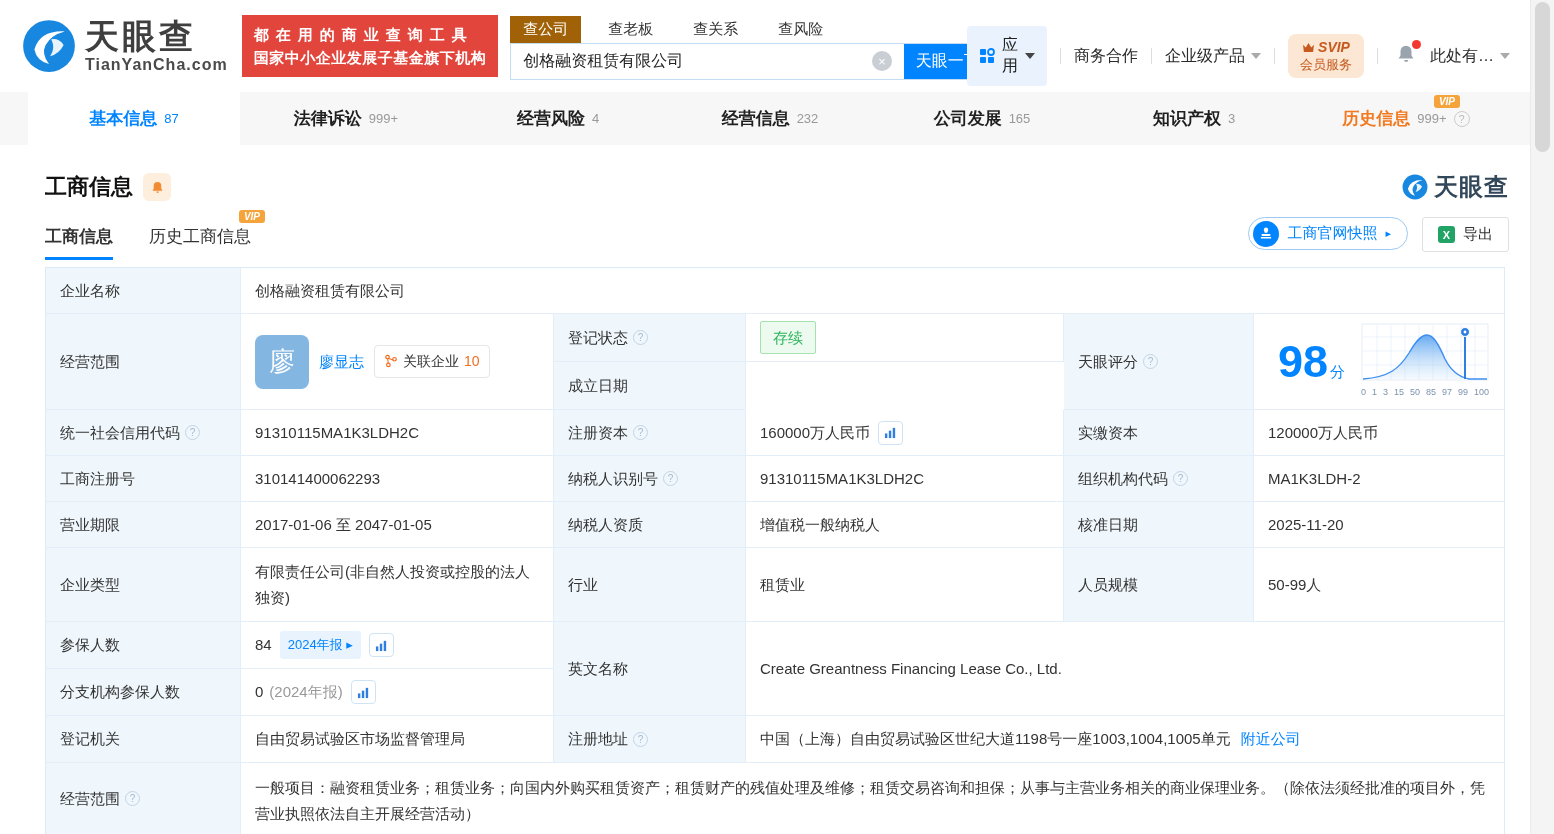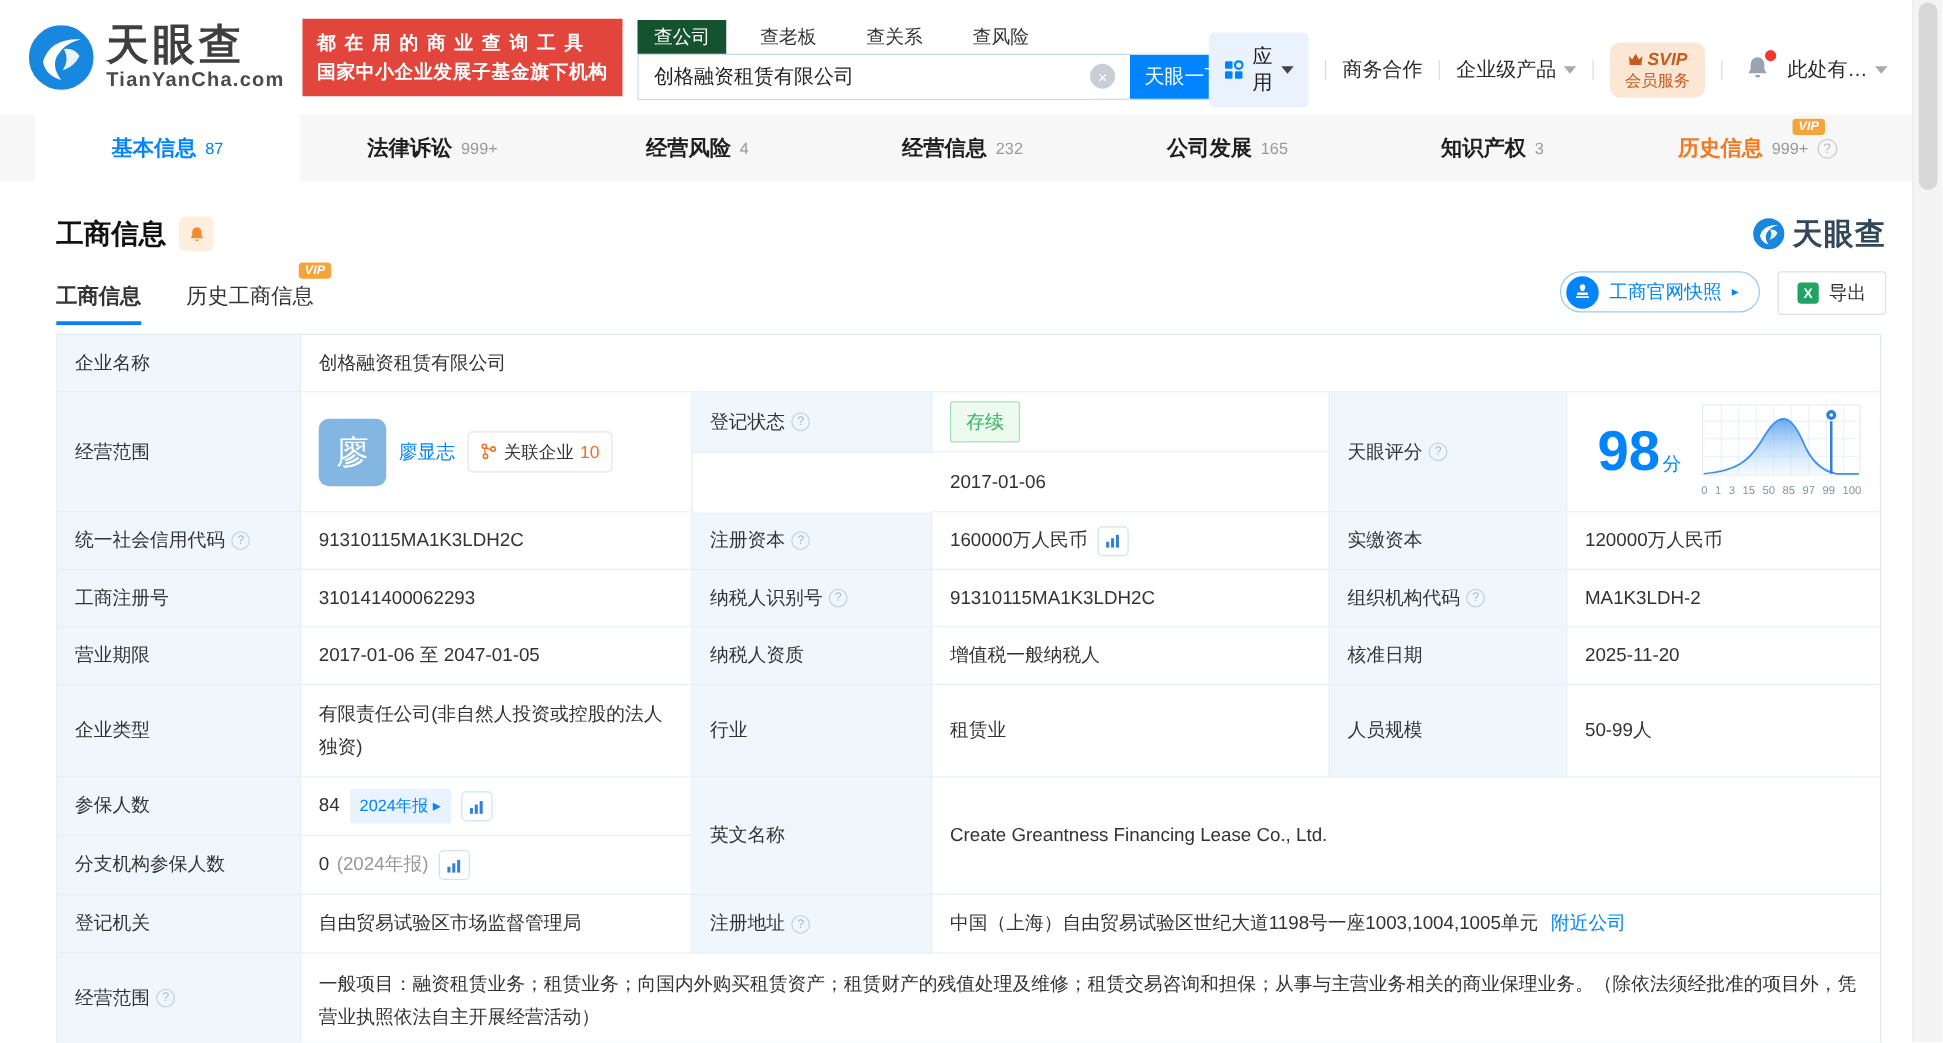--- a/index.html
+++ b/index.html
@@ -12,21 +12,21 @@
   .logo { display:flex; align-items:center; gap:9px; cursor:pointer; }
   .logo svg { width:54px; height:54px; }
   .logo-txt .cn { font-size:34px; font-weight:bold; color:#3f3f3f; letter-spacing:3px; line-height:1; }
   .logo-txt .en { font-size:16px; font-weight:bold; color:#4a4a4a; letter-spacing:1px; margin-top:3px; }
   .slogan { margin-left:14px; background:#e2453c; color:#fff; padding:8px 12px; font-size:15px; font-weight:bold; line-height:1.55; }
   .slogan .l1 { letter-spacing:7px; }
   .slogan .l2 { letter-spacing:0.5px; }
   .search-block { margin-left:12px; width:482px; }
   .search-tabs { display:flex; align-items:flex-end; font-size:15px; height:30px; }
   .search-tabs .stab { padding:4px 13px; color:#333; cursor:pointer; }
-  .search-tabs .stab.active { background:#14532d; color:#fff; }
+  .search-tabs .stab.active { background:#a16207; color:#fff; }
   .search-tabs .stab + .stab { margin-left:14px; }
   .search-bar { display:flex; height:37px; border:1px solid #c4ddf3; }
   .search-bar input { flex:1; border:none; outline:none; font-size:16px; padding:0 10px 0 12px; color:#222;
     font-family:"Liberation Sans","DejaVu Sans",sans-serif; }
   .clear-btn { width:20px; height:20px; border-radius:50%; background:#c9ced4; color:#fff; font-size:13px;
     display:flex; align-items:center; justify-content:center; align-self:center; margin-right:12px; cursor:pointer; }
   .search-go { width:87px; background:#0084ff; color:#fff; font-size:16px; display:flex; align-items:center; justify-content:center; cursor:pointer; }
   .header-right { position:absolute; right:44px; top:26px; display:flex; align-items:center; gap:13px; font-size:16px; }
   .apps-pill { background:#e9f2fd; border-radius:4px; padding:9px 12px; display:flex; align-items:center; gap:7px; cursor:pointer; color:#222; }
   .caret { width:0; height:0; border-left:5px solid transparent; border-right:5px solid transparent; border-top:6px solid #444; display:inline-block; }
@@ -301,21 +301,23 @@
         <span class="cnt">10</span>
       </span>
     </div>
     <div class="c lb" style="grid-area:2/3">
       <span>登记状态</span>
         <span class="help">?</span>
     </div>
     <div class="c" style="grid-area:2/4">
       <span class="status-badge">存续</span>
     </div>
-    <div class="c" style="grid-area:3/4">2017-01-06</div>
+    <div class="c lb" style="grid-area:3/3">
+        <span>成立日期</span>
+      </div>
     <div class="c lb" style="grid-area:2/5/4/6">
       <span>天眼评分</span>
         <span class="help">?</span>
     </div>
     <div class="c nbr score-cell" style="grid-area:2/6/4/7">
       <div><span class="score-num">98</span><span class="score-unit">分</span></div>
       <div class="score-chart">
         <svg width="128" height="60" viewBox="0 0 128 60">
           <defs>
             <linearGradient id="bellg" x1="0" y1="0" x2="0" y2="1">

